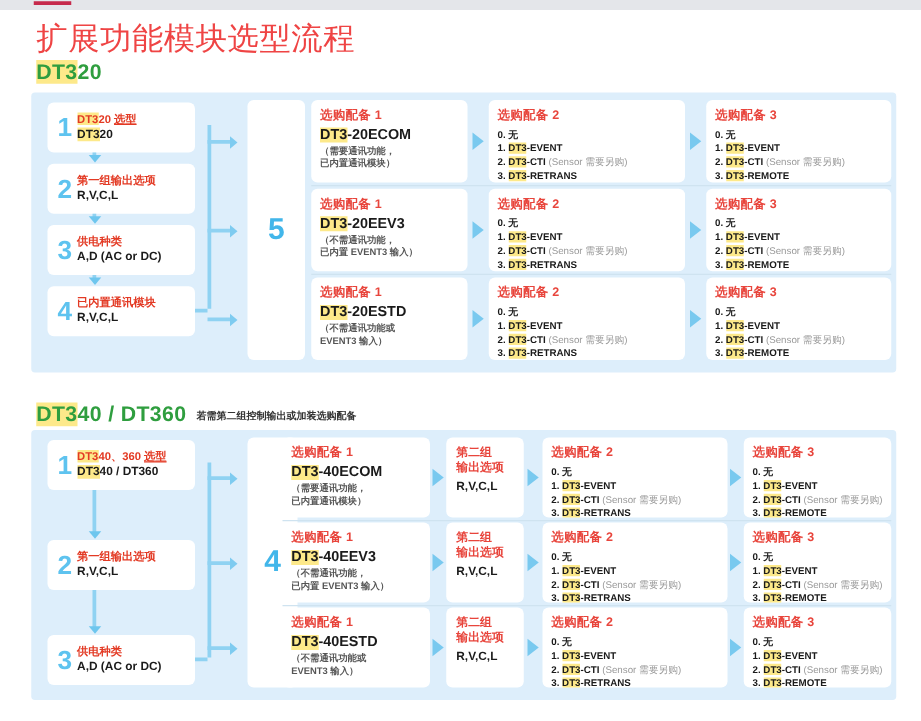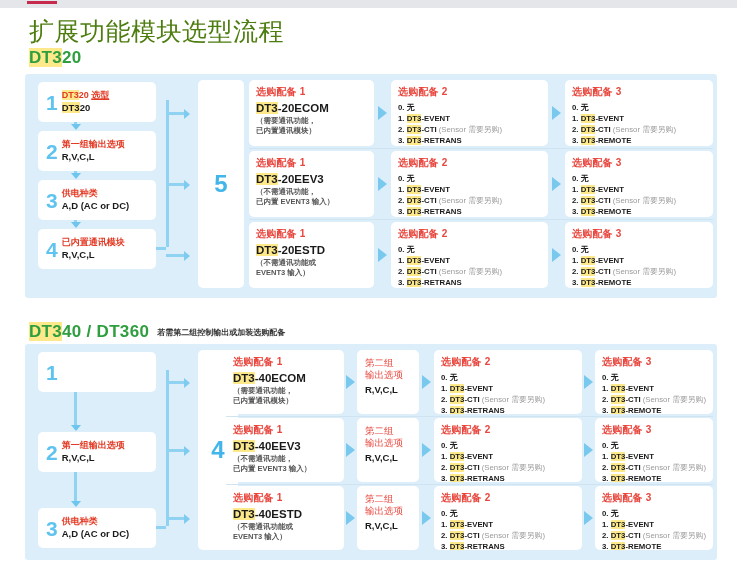--- a/index.html
+++ b/index.html
@@ -16,21 +16,21 @@
     position:absolute;left:0;top:0;width:737px;height:8px;
     background:#e4e6ea;
   }
   .redbar{
     position:absolute;left:27px;top:1px;width:30px;height:3px;
     background:#c62a4c;
   }
   
   .page-title{
     position:absolute;left:29px;top:19px;
-    font-size:25px;font-weight:400;color:#4d7c0f;
+    font-size:25px;font-weight:400;color:#ef4444;
     letter-spacing:0.5px;line-height:1;
     white-space:nowrap;
   }
   
   .sec-head{
     position:absolute;white-space:nowrap;
     font-size:17px;font-weight:bold;color:#2f9e3f;
     letter-spacing:0.3px;
   }
   .sec-head .hl{background:#fde98a;}
@@ -80,21 +80,21 @@
     white-space:nowrap;margin-bottom:2px;
   }
   .opt .onote{
     font-size:7.5px;color:#555;line-height:1.35;font-weight:bold;
   }
   .opt .olist{font-size:7.8px;color:#1a1a1a;line-height:1.42;font-weight:bold;}
   .opt .olist .dim{color:#9a9a9a;font-weight:normal;}
 
   
   .grp{padding:7px 8px;}
-  .grp .ghead{font-size:9.5px;font-weight:normal;color:#e8453c;line-height:1.25;white-space:nowrap;}
+  .grp .ghead{font-size:9.5px;font-weight:bold;color:#e8453c;line-height:1.25;white-space:nowrap;}
   .grp .gval{font-size:9.5px;font-weight:bold;color:#1a1a1a;margin-top:3px;white-space:nowrap;}
 
   
   .bignum{
     display:flex;align-items:center;justify-content:center;
     font-size:24px;font-weight:bold;color:#42b6ea;
   }
 
   
   .vline{position:absolute;background:#8fd2f2;}
@@ -247,20 +247,24 @@
         <div>0. 无</div>
         <div>1. <span class="hl">DT3</span>-EVENT</div>
         <div>2. <span class="hl">DT3</span>-CTI <span class="dim">(Sensor 需要另购)</span></div>
         <div>3. <span class="hl">DT3</span>-REMOTE</div>
       </div>
     </div>
     <div class="sec-head" style="left: 29px; top: 322px;"><span class="hl">DT3</span><span>40 / DT360</span><span class="sec-sub">若需第二组控制输出或加装选购配备</span></div>
     <div class="panel" style="left: 25px; top: 344px; width: 692px; height: 216px;"></div>
     <div class="card step" style="left: 38px; top: 352px; width: 118px; height: 40px;">
       <div class="num">1</div>
+      <div class="txt">
+        <div class="t1"><span class="hl">DT3</span>40、360 <span class="ul">选型</span></div>
+        <div class="t2"><span class="hl">DT3</span>40 / DT360</div>
+      </div>
     </div>
     <div class="vline" style="left: 74px; top: 392px; width: 3px; height: 34px;"></div>
     <div class="down-arrow" style="left: 70.5px; top: 425px;"></div>
     <div class="card step" style="left: 38px; top: 432px; width: 118px; height: 40px;">
       <div class="num">2</div>
       <div class="txt">
         <div class="t1">第一组输出选项</div>
         <div class="t2">R,V,C,L</div>
       </div>
     </div>

